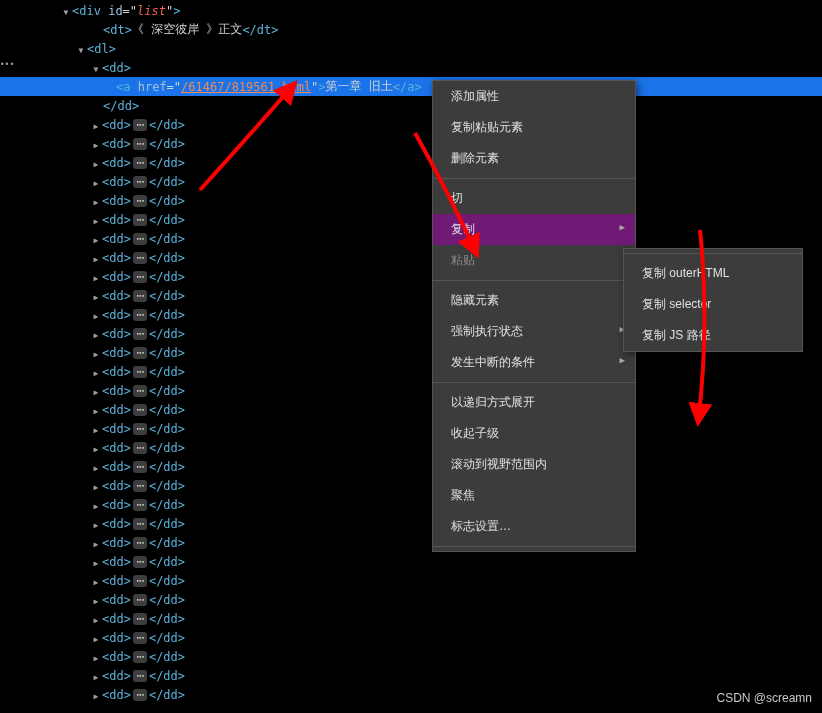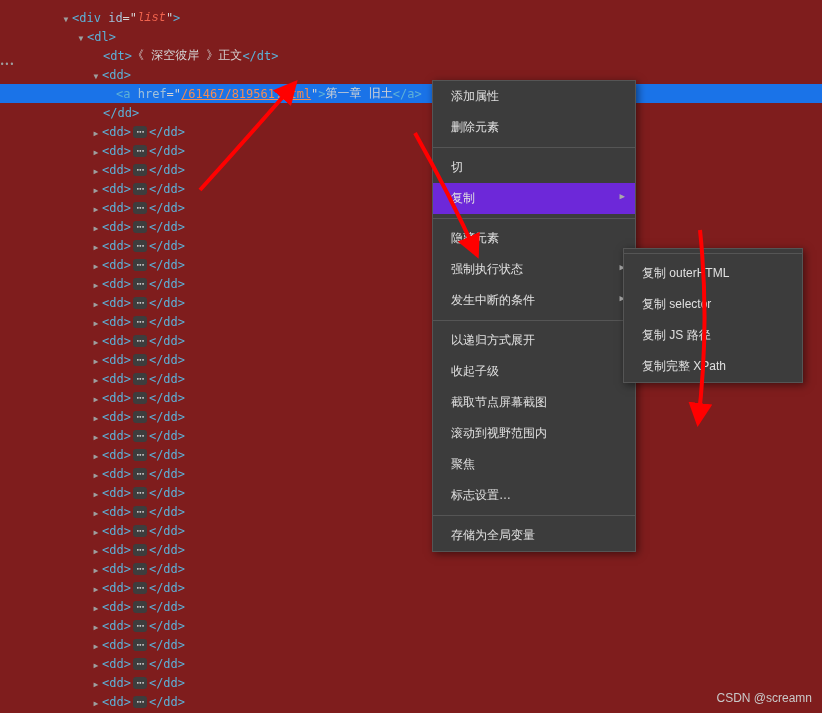--- a/index.html
+++ b/index.html
@@ -11,24 +11,24 @@
     }
     body {
       background: #242424;
       color: #d4d4d4;
       width: 822px;
       height: 713px;
       overflow: hidden;
       position: relative;
     }
     .panel {
-      background: #7f1d1d;
+      background: #000000;
       width: 100%;
       height: 100%;
-      padding-top: 8px;
+      padding-top: 1px;
     }
     .tree-line {
       display: flex;
       align-items: center;
       height: 19px;
       white-space: nowrap;
       padding-left: 0;
     }
     .tree-line.selected {
       background: #1a73e8;
@@ -40,21 +40,21 @@
       text-align: center;
       color: #9e9e9e;
       cursor: pointer;
     }
     .arrow.closed::before { content: "▶"; font-size: 8px; }
     .arrow.open::before { content: "▼"; font-size: 8px; }
     .tag { color: #5db0d7; }
     .attr-name { color: #a0c1db; }
     .attr-value { color: #f28b54; }
     .attr-value.underlined { text-decoration: underline; }
-    .string-id { color: #f0634e; font-style: italic; font-family: Liberation Mono, monospace; }
+    .string-id { color: #f0634e; font-style: italic; }
     .text-node { color: #d4d4d4; }
     .dots-ellipsis {
       display: inline-flex;
       align-items: center;
       justify-content: center;
       width: 14px;
       height: 12px;
       background: #3d3d3d;
       border-radius: 3px;
       color: #d4d4d4;
@@ -75,21 +75,21 @@
     .menu1 { top: 80px; left: 432px; width: 204px; }
     .menu2 { top: 248px; left: 623px; width: 135px; }
     .menu-item {
       padding: 7px 18px;
       color: #e0e0e0;
       font-size: 12px;
       font-family: sans-serif;
       cursor: pointer;
       position: relative;
     }
-    .menu-item.highlighted { background: #6d28d9; }
+    .menu-item.highlighted { background: #701a75; }
     .menu-item.disabled { color: #8a8a8a; }
     .menu-separator {
       height: 1px;
       background: #555;
       margin: 4px 0;
     }
     .submenu-arrow {
       position: absolute;
       right: 10px;
       top: 8px;
@@ -133,30 +133,30 @@
     <span class="tag">&lt;<span>div</span></span>
     <span class="text-node">&nbsp;</span>
     <span class="attr-name">id</span>
     <span class="text-node">="</span>
     <span class="string-id">list</span>
     <span class="text-node">"</span>
     <span class="tag">&gt;</span>
   </div>
 
   <div class="tree-line">
-    <span class="indent" style="width:75px;"></span>
-    <span class="arrow open"></span>
-    <span class="tag">&lt;<span>dl</span>&gt;</span>
-  </div>
-
-  <div class="tree-line">
     <span class="indent" style="width:103px;"></span>
     <span class="tag">&lt;<span>dt</span>&gt;</span>
     <span class="text-node">《 深空彼岸 》正文</span>
     <span class="tag">&lt;/<span>dt</span>&gt;</span>
+  </div>
+
+  <div class="tree-line">
+    <span class="indent" style="width:75px;"></span>
+    <span class="arrow open"></span>
+    <span class="tag">&lt;<span>dl</span>&gt;</span>
   </div>
 
   <div class="left-bar">•••</div>
 
   <div class="tree-line">
     <span class="indent" style="width:90px;"></span>
     <span class="arrow open"></span>
     <span class="tag">&lt;<span>dd</span>&gt;</span>
   </div>
 
@@ -395,45 +395,44 @@
     <span class="tag">&lt;dd&gt;</span>
     <span class="dots-ellipsis"></span>
     <span class="tag">&lt;/dd&gt;</span>
       </div>
     </div>
 
 </div>
 
 <div class="context-menu menu1" id="menu1-container">
     <div class="menu-item">添加属性</div>
+    <div class="menu-item">复制粘贴元素</div>
     <div class="menu-item">删除元素</div>
     <div class="menu-separator"></div>
     <div class="menu-item">切</div>
     <div class="menu-item highlighted">复制<span class="submenu-arrow">▶</span></div>
+    <div class="menu-item disabled">粘贴</div>
     <div class="menu-separator"></div>
     <div class="menu-item">隐藏元素</div>
     <div class="menu-item">强制执行状态<span class="submenu-arrow">▶</span></div>
     <div class="menu-item">发生中断的条件<span class="submenu-arrow">▶</span></div>
     <div class="menu-separator"></div>
     <div class="menu-item">以递归方式展开</div>
     <div class="menu-item">收起子级</div>
-    <div class="menu-item">截取节点屏幕截图</div>
     <div class="menu-item">滚动到视野范围内</div>
     <div class="menu-item">聚焦</div>
     <div class="menu-item">标志设置…</div>
     <div class="menu-separator"></div>
-    <div class="menu-item">存储为全局变量</div>
   </div>
 
 <div class="context-menu menu2" id="menu2-container">
     <div class="menu-separator"></div>
     <div class="menu-item">复制 outerHTML</div>
     <div class="menu-item">复制 selector</div>
     <div class="menu-item">复制 JS 路径</div>
-    <div class="menu-item">复制完整 XPath</div>
   </div>
 
 <svg class="red-arrow" style="left:180px; top:75px; width:140px; height:120px;">
   <defs>
       <marker id="ah1" markerWidth="6" markerHeight="6" refX="5" refY="3" orient="auto">
         <polygon points="0 0, 6 3, 0 6" fill="red"></polygon>
       </marker>
     </defs>
   <path d="M 20 115 Q 70 60 115 8" stroke="red" stroke-width="4" fill="none" marker-end="url(#ah1)"></path>
 </svg>

